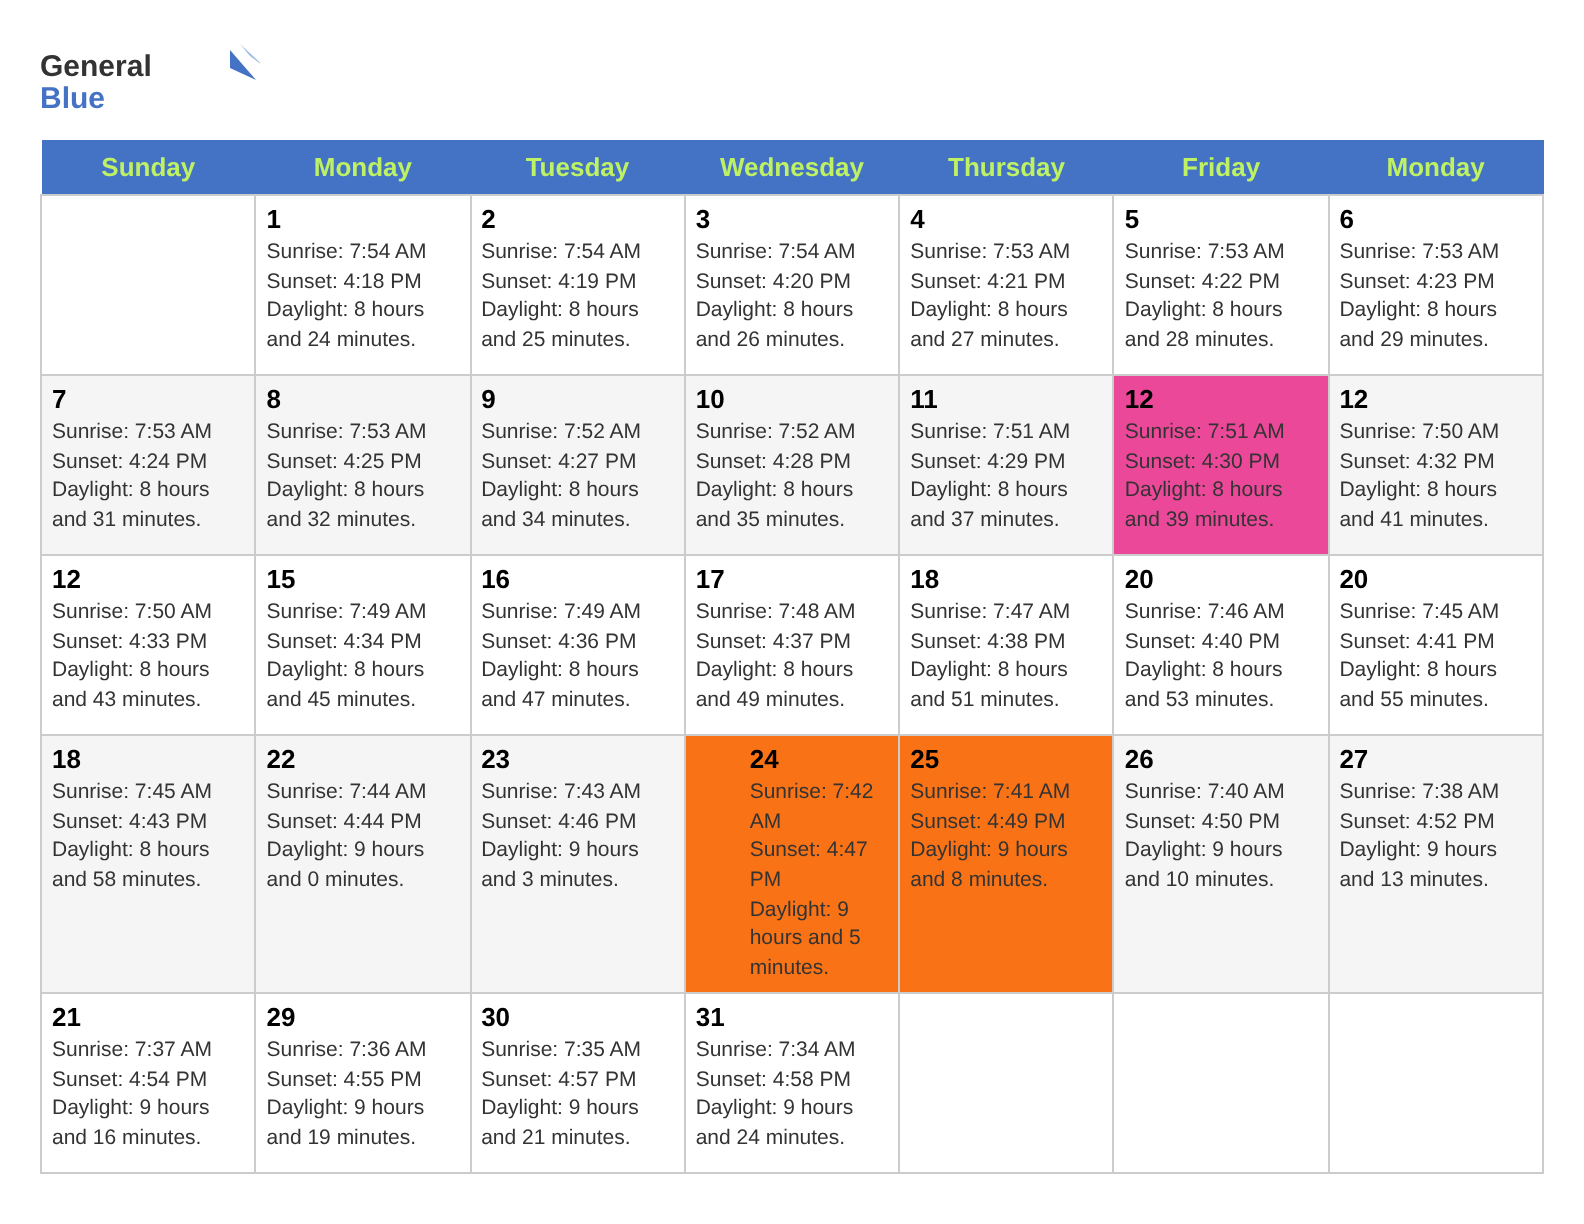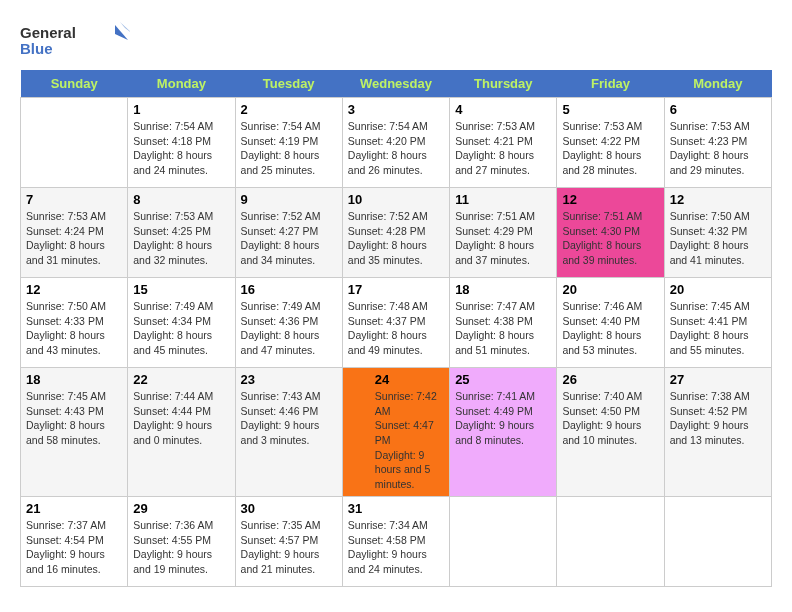--- a/index.html
+++ b/index.html
@@ -204,21 +204,21 @@
           <div class="day-info">Sunrise: 7:44 AM<br>Sunset: 4:44 PM<br>Daylight: 9 hours and 0 minutes.</div>
         </td>
         <td style="background: rgb(245, 245, 245);">
           <span class="day-num">23</span>
           <div class="day-info">Sunrise: 7:43 AM<br>Sunset: 4:46 PM<br>Daylight: 9 hours and 3 minutes.</div>
         </td>
         <td style="background: #f97316; padding-left: 32px;">
           <span class="day-num">24</span>
           <div class="day-info">Sunrise: 7:42 AM<br>Sunset: 4:47 PM<br>Daylight: 9 hours and 5 minutes.</div>
         </td>
-        <td style="background: #f0abfc; margin-top: 28px;">
+        <td style="background: #f97316; margin-top: 28px;">
           <span class="day-num">25</span>
           <div class="day-info">Sunrise: 7:41 AM<br>Sunset: 4:49 PM<br>Daylight: 9 hours and 8 minutes.</div>
         </td>
         <td style="background: rgb(245, 245, 245);">
           <span class="day-num">26</span>
           <div class="day-info">Sunrise: 7:40 AM<br>Sunset: 4:50 PM<br>Daylight: 9 hours and 10 minutes.</div>
         </td>
         <td style="background: rgb(245, 245, 245);">
           <span class="day-num">27</span>
           <div class="day-info">Sunrise: 7:38 AM<br>Sunset: 4:52 PM<br>Daylight: 9 hours and 13 minutes.</div>

